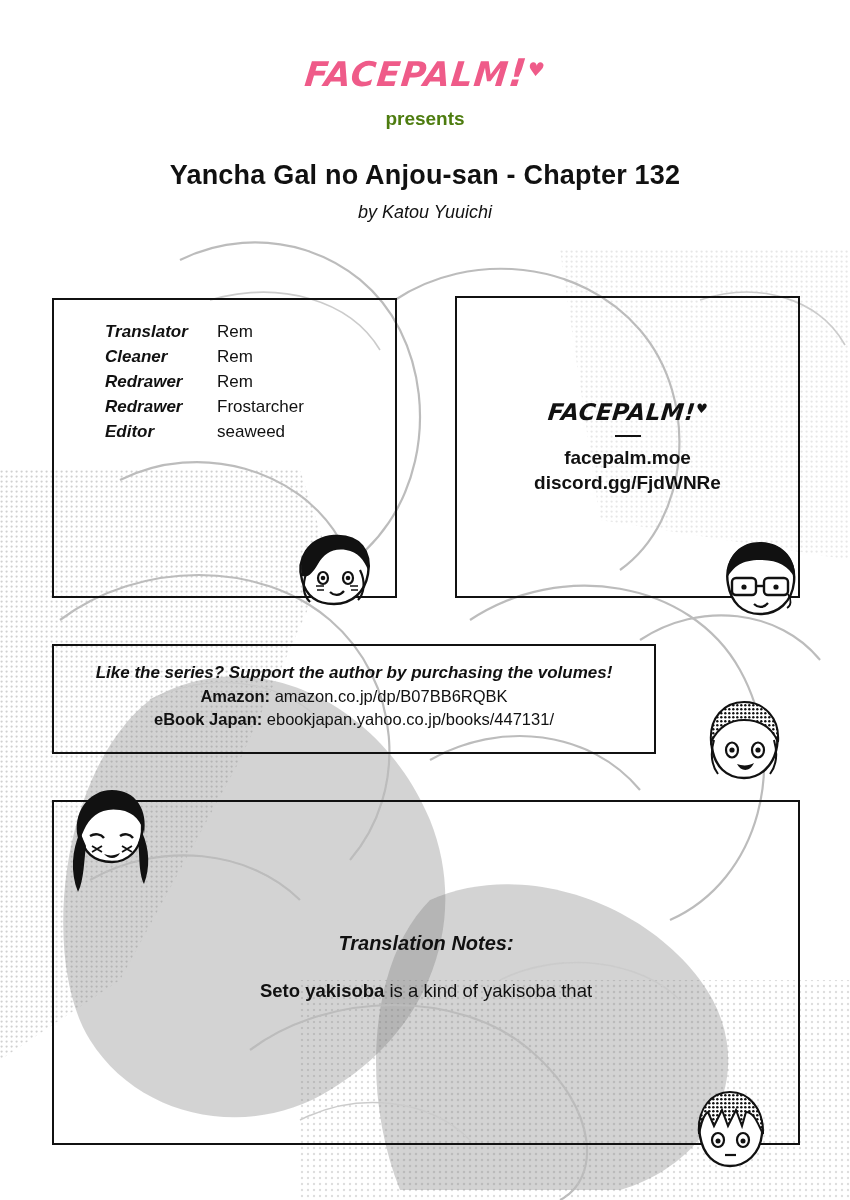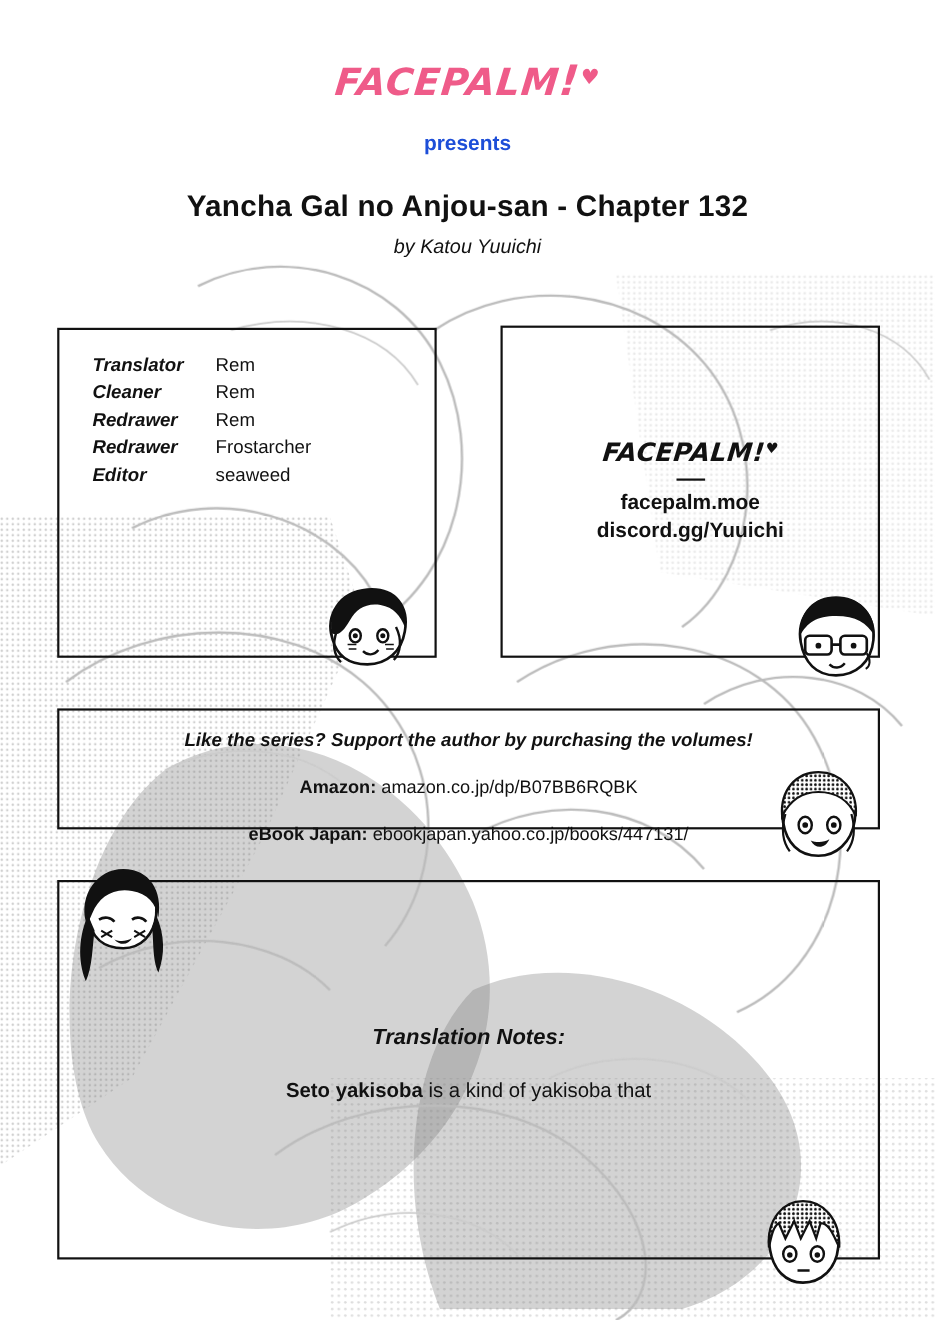--- a/index.html
+++ b/index.html
@@ -45,24 +45,24 @@
     letter-spacing: 1px;
     color: #ef5b89;
     line-height: 1;
     display: inline-block;
     transform: skewX(-6deg);
   }
   .logo .bang { font-size: 38px; }
   .logo .heart { font-size: 19px; vertical-align: 10px; }
 
   .presents {
-    margin-top: 28px;
+    margin-top: 16px;
     font-size: 19px;
     font-weight: bold;
-    color: #1d4ed8;
+    color: #4d7c0f;
   }
   .title {
     margin-top: 30px;
     font-size: 27px;
     font-weight: bold;
     color: #111;
     letter-spacing: 0.2px;
   }
   .author {
     margin-top: 11px;
@@ -78,20 +78,21 @@
     background: transparent;
     box-sizing: border-box;
   }
 
   
   #credits-box {
     left: 52px;
     top: 298px;
     width: 345px;
     height: 300px;
+    padding-left: 21px;
   }
   .credits-list {
     margin: 22px 0 0 30px;
   }
   .credit-row {
     display: flex;
     align-items: baseline;
     margin-bottom: 5px;
   }
   .credit-role {
@@ -138,33 +139,33 @@
     font-weight: bold;
     color: #111;
     line-height: 1.28;
     text-align: center;
   }
 
   
   #support-box {
     left: 52px;
     top: 644px;
-    width: 748px;
+    width: 604px;
     height: 110px;
     text-align: center;
   }
   .support-head {
     margin-top: 17px;
     font-size: 17px;
     font-weight: bold;
     font-style: italic;
     color: #111;
   }
   .support-row {
-    margin-top: 24px;
+    margin-top: 4px;
     font-size: 16.5px;
     color: #111;
   }
   .support-row .lbl { font-weight: bold; }
 
   
   #notes-box {
     left: 52px;
     top: 800px;
     width: 748px;
@@ -279,21 +280,21 @@
       </div>
     </div>
   </div>
 
   <div class="box" id="links-box">
     <div class="links-logo">
       <span>FACEPALM</span><span>!</span><span class="heart">♥</span>
     </div>
     <div class="links-rule"></div>
     <div class="link-line">facepalm.moe</div>
-    <div class="link-line">discord.gg/Yuuichi</div>
+    <div class="link-line">discord.gg/FjdWNRe</div>
   </div>
 
   <div class="box" id="support-box">
     <div class="support-head">Like the series? Support the author by purchasing the volumes!</div>
     <div class="support-row">
       <span class="lbl">Amazon:</span>
       <span>amazon.co.jp/dp/B07BB6RQBK</span>
     </div>
     <div class="support-row">
       <span class="lbl">eBook Japan:</span>

